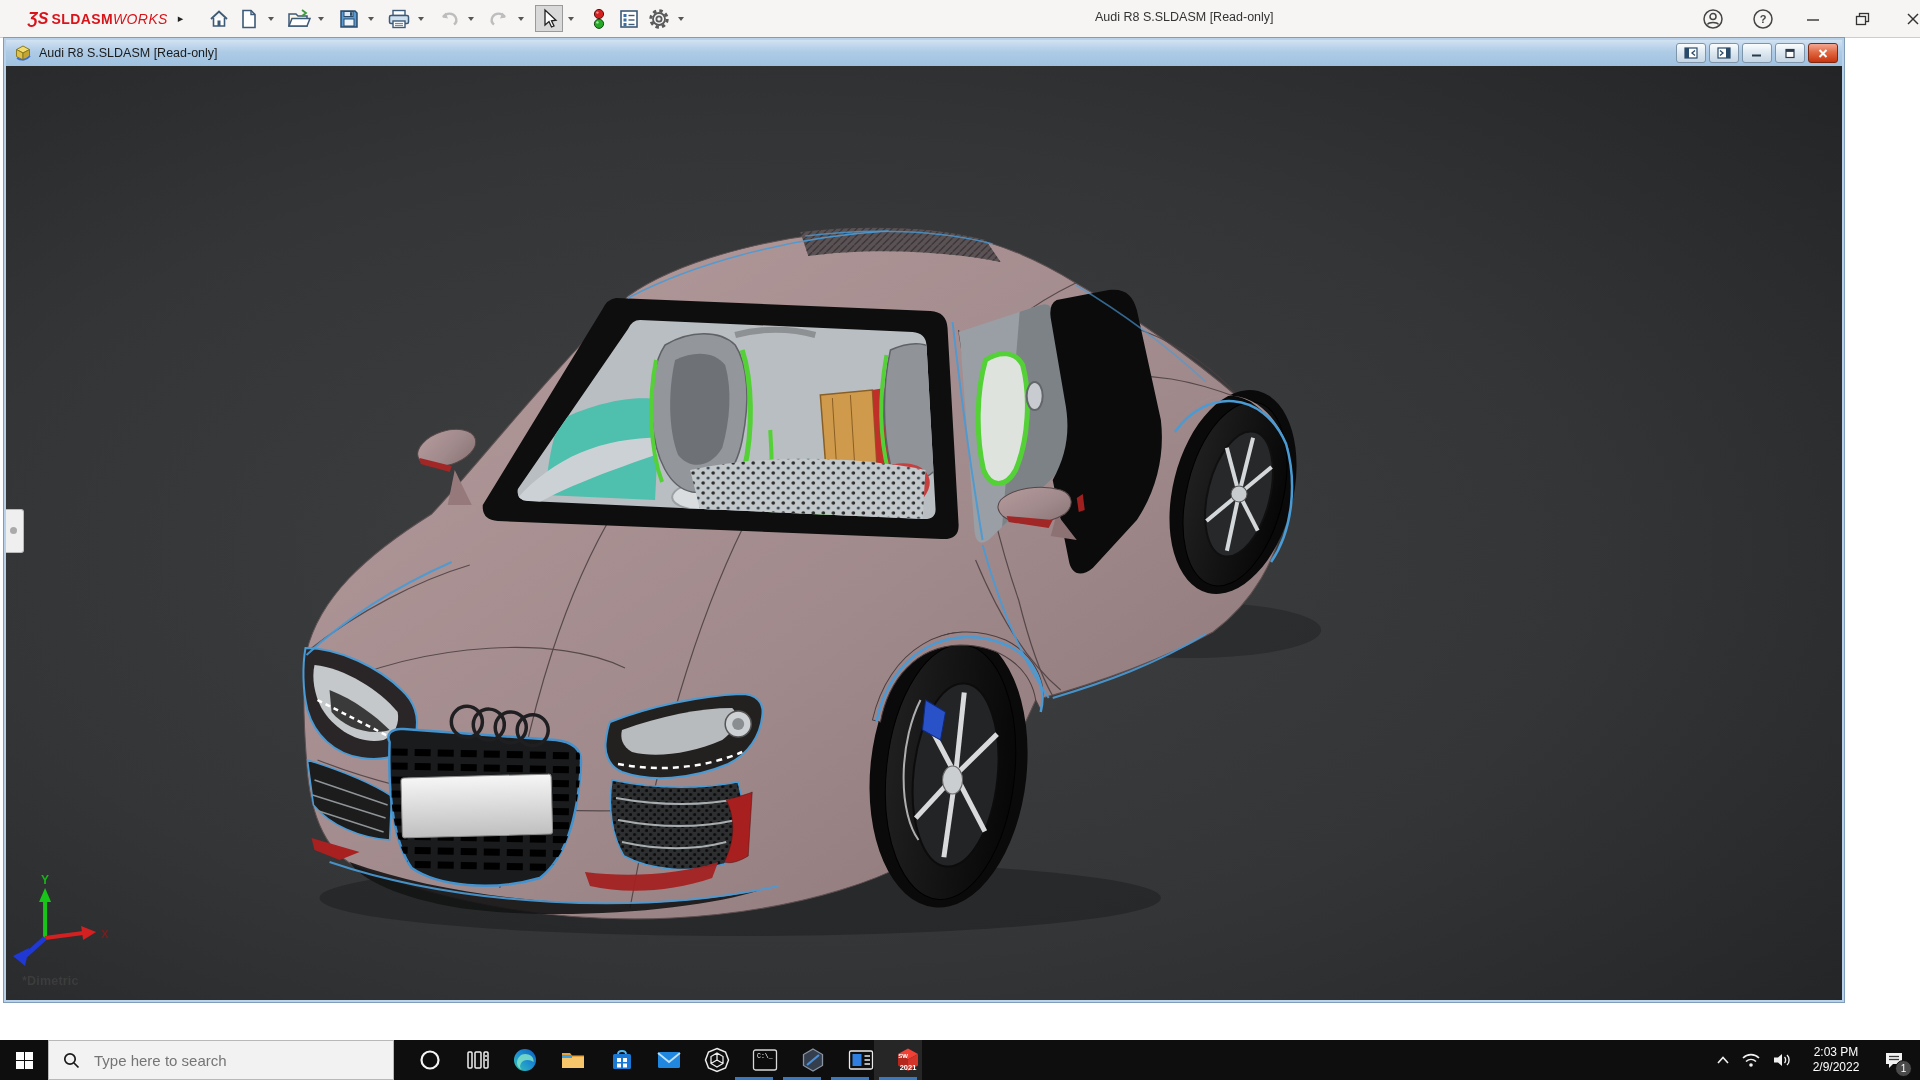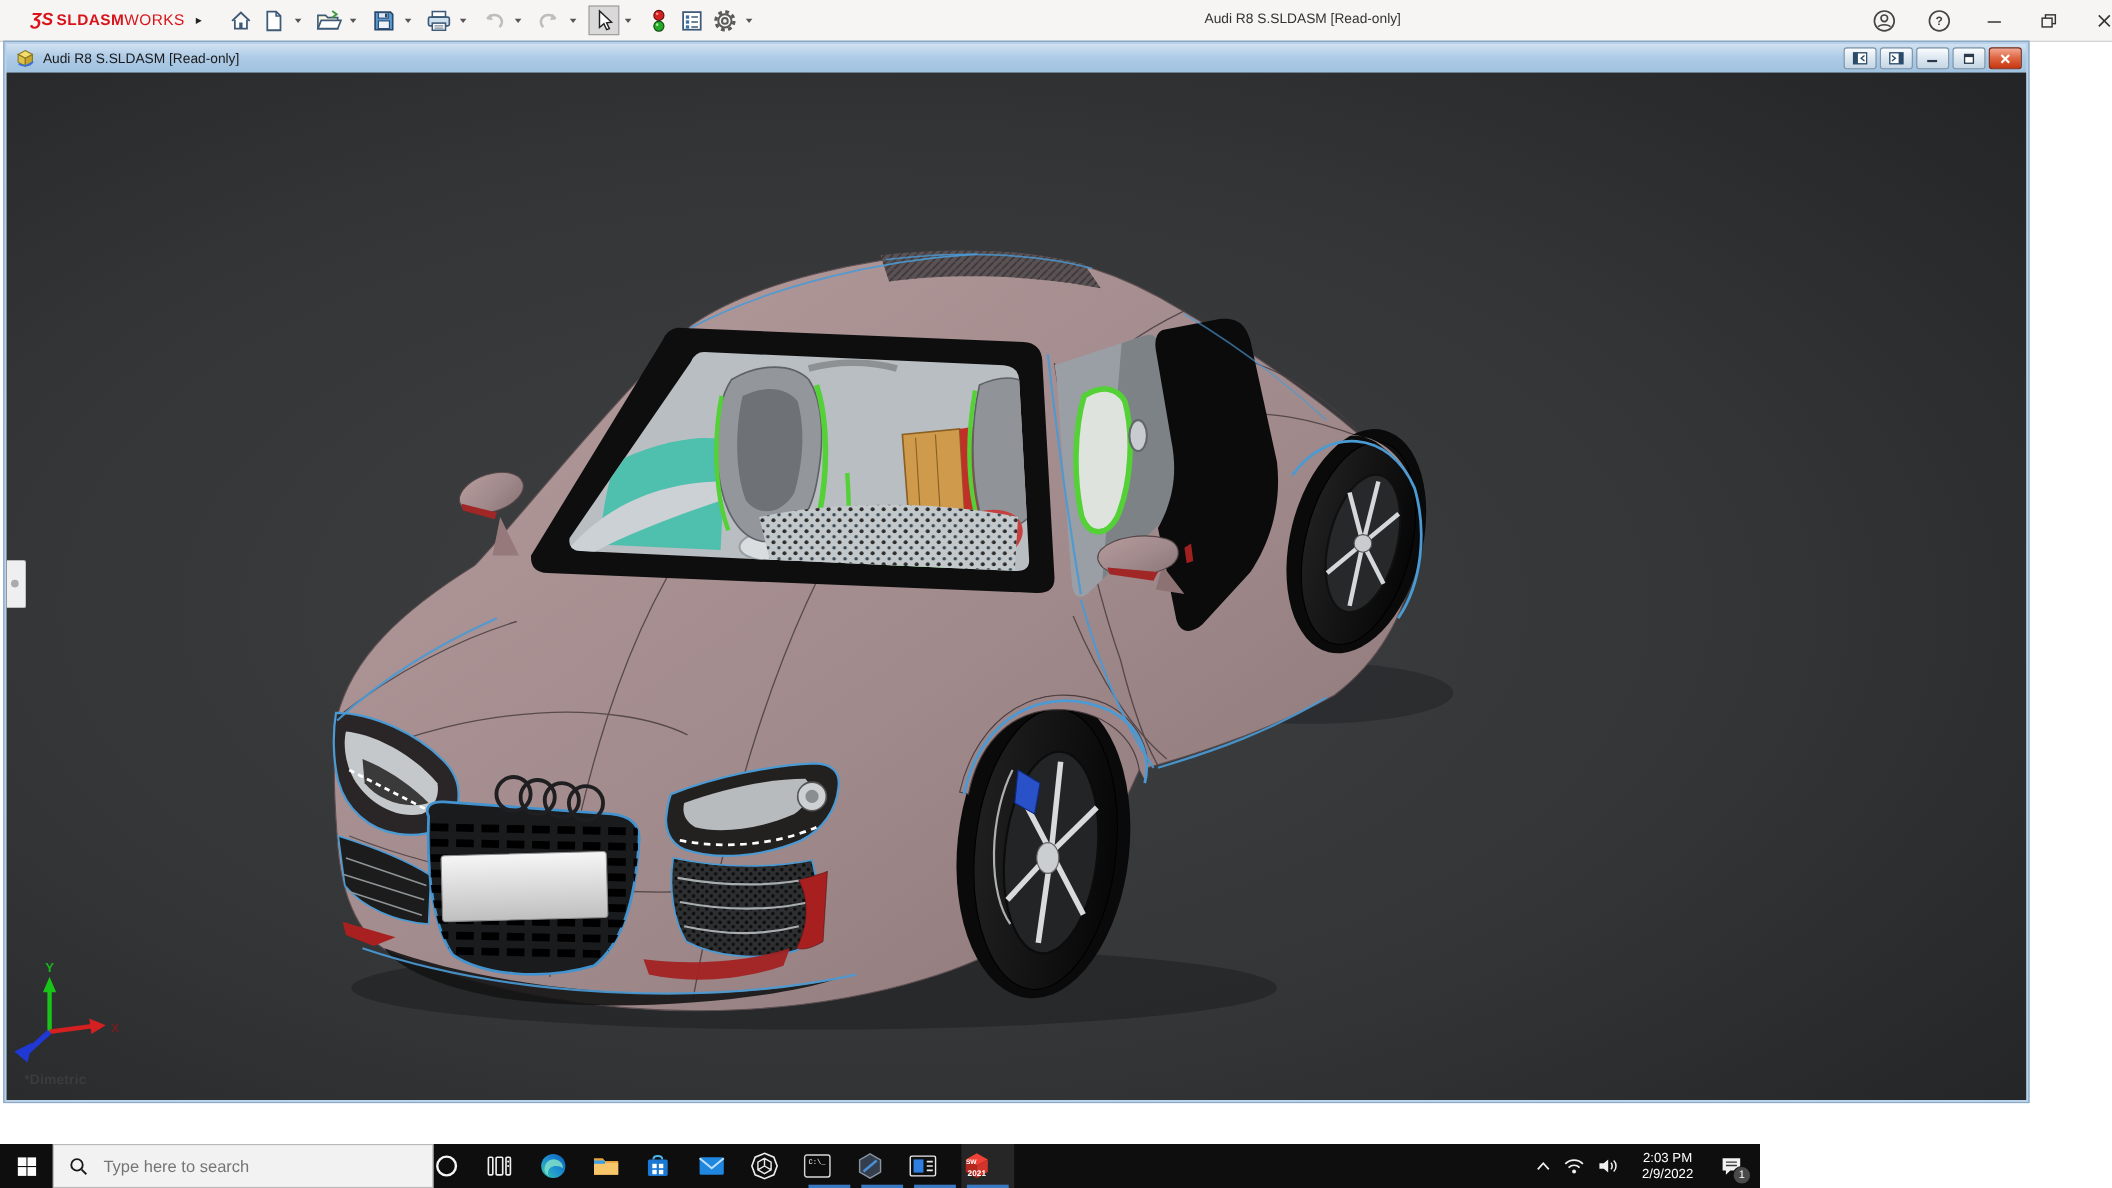--- a/index.html
+++ b/index.html
@@ -5,21 +5,21 @@
   html,body{margin:0;padding:0;background:#fff;width:1920px;height:1080px;overflow:hidden;
     font-family:"Liberation Sans","DejaVu Sans",sans-serif;-webkit-font-smoothing:antialiased;}
   .screen{position:relative;width:1920px;height:1080px;background:#ffffff;}
 
   
   .app-titlebar{position:absolute;left:0;top:0;width:1920px;height:37px;background:#f6f5f4;
     border-bottom:1px solid #cfcdcb;display:flex;align-items:center;padding-left:16px;}
   .logo{display:flex;align-items:baseline;margin-left:12px;white-space:nowrap;}
   .logo-mark{color:#d8131a;font-style:italic;font-weight:bold;font-size:16px;margin-right:3px;}
   .logo-solid{color:#d8131a;font-weight:bold;font-size:14px;letter-spacing:.4px;}
-  .logo-works{color:#d8131a;font-weight:normal;font-size:14px;letter-spacing:.4px;}
+  .logo-works{color:#d8131a;font-weight:normal;font-size:14px;letter-spacing:.4px;font-style:italic;}
   .flyout{font-size:11px;color:#222;margin-left:10px;cursor:pointer;}
   .tbar{display:flex;align-items:center;margin-left:22px;gap:2px;}
   .tb{width:28px;height:27px;display:flex;align-items:center;justify-content:center;border:1px solid transparent;
      background:transparent;padding:0;cursor:pointer;}
   .tb.pressed{background:#d9d9d9;border:1px solid #9a9a9a;}
   .caret{width:12px;height:27px;display:flex;align-items:center;justify-content:center;cursor:pointer;margin-right:6px;}
   .caret i{width:0;height:0;border-left:3.5px solid transparent;border-right:3.5px solid transparent;border-top:4px solid #555;}
   .app-title{position:absolute;left:1095px;top:10px;font-size:12.5px;color:#333;}
   .win-controls{position:absolute;right:10px;top:0;height:37px;display:flex;align-items:center;gap:24px;}
   .wc{background:none;border:none;padding:0;cursor:pointer;display:flex;align-items:center;justify-content:center;width:26px;height:26px;}
@@ -38,27 +38,27 @@
   .viewport{position:absolute;left:2px;right:2px;top:28px;bottom:2px;background:#2c2d2f;overflow:hidden;}
   .scene{position:absolute;left:0;top:0;width:100%;height:100%;display:block;}
   .collapsed-tab{position:absolute;left:0;top:443px;width:17px;height:42px;background:#efefef;
     border:1px solid #b9b9b9;border-left:none;border-radius:0 3px 3px 0;cursor:pointer;}
   .collapsed-tab .dot{position:absolute;left:4px;top:17px;width:7px;height:7px;border-radius:50%;background:#aaa;}
   .view-label{position:absolute;left:16px;bottom:12px;color:#3c3c3c;font-weight:bold;font-size:12.5px;letter-spacing:.2px;}
 
   .status-strip{position:absolute;left:0;top:1003px;width:1920px;height:37px;background:#ffffff;}
 
   
-  .taskbar{position:absolute;left:0;top:1040px;width:1600px;height:40px;background:#0e0e0e;display:flex;align-items:stretch;}
+  .taskbar{position:absolute;left:0;top:1040px;width:1920px;height:40px;background:#0e0e0e;display:flex;align-items:stretch;}
   .tk-start{width:48px;display:flex;align-items:center;justify-content:center;background:none;border:none;cursor:pointer;padding:0;}
   .tk-search{width:346px;background:#f2f2f2;border:1px solid #b8b8b8;box-sizing:border-box;display:flex;align-items:center;}
   .tk-search input{border:none;background:transparent;outline:none;font-size:15px;color:#444;width:270px;
     font-family:"Liberation Sans",sans-serif;}
   .tk-search .mag{margin:0 12px 0 14px;}
-  .tk-btn{width:48px;position:relative;display:flex;align-items:center;justify-content:flex-start;background:none;border:none;cursor:pointer;padding:0;}
+  .tk-btn{width:48px;position:relative;display:flex;align-items:center;justify-content:flex-end;background:none;border:none;cursor:pointer;padding:0;}
   .tk-btn.active{background:#262626;}
   .runbar{position:absolute;left:5px;right:5px;bottom:0;height:3px;background:#3a78c2;}
   .tray{margin-left:auto;display:flex;align-items:center;padding-right:6px;}
   .tray .titem{display:flex;align-items:center;justify-content:center;background:none;border:none;cursor:pointer;padding:0;height:40px;}
   .clock{color:#fff;font-size:12px;line-height:15px;text-align:center;width:76px;cursor:default;}
   .badge-wrap{position:relative;width:40px;}
   .badge{position:absolute;right:2px;bottom:3px;width:15px;height:15px;border-radius:50%;background:#4a4a4a;
     border:1px solid #0e0e0e;color:#fff;font-size:10px;line-height:15px;text-align:center;}
 </style>
 </head>

